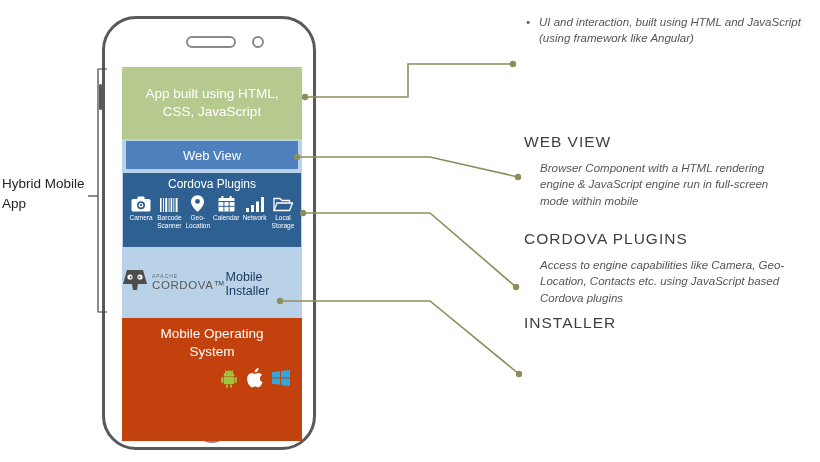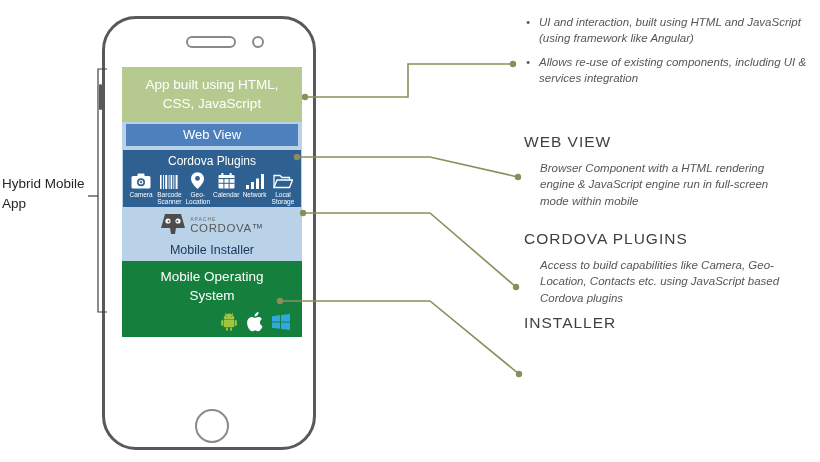--- a/index.html
+++ b/index.html
@@ -16,47 +16,47 @@
   .phone{
     position:absolute;left:102px;top:16px;width:214px;height:434px;
     border:3px solid #595959;border-radius:34px;background:#fff;box-sizing:border-box;
   }
   .side-button{position:absolute;left:99px;top:84px;width:3px;height:26px;background:#595959;border-radius:2px;}
   .speaker{position:absolute;left:186px;top:36px;width:46px;height:8px;border:2px solid #8a8a8a;border-radius:6px;background:#fff;}
   .camera-dot{position:absolute;left:252px;top:36px;width:8px;height:8px;border:2px solid #8a8a8a;border-radius:50%;background:#fff;}
   .home-button{position:absolute;left:195px;top:409px;width:30px;height:30px;border:2px solid #8a8a8a;border-radius:50%;background:#fff;}
   
   .screen{
-    position:absolute;left:122px;top:67px;width:180px;height:270px;
+    position:absolute;left:122px;top:67px;width:180px;height:374px;
     background:#b9d2e8;display:flex;flex-direction:column;box-sizing:border-box;
   }
   .layer-app{
     height:72px;background:#b6ca90;color:#ffffff;display:flex;align-items:center;justify-content:center;
     text-align:center;font-size:13.5px;line-height:1.35;padding:0 18px;box-sizing:border-box;
   }
   .layer-webview{
     height:28px;margin:2px 4px;background:#4d80bd;color:#fff;display:flex;align-items:center;justify-content:center;
     font-size:13px;
   }
   .layer-plugins{
     height:74px;margin:2px 1px 0;background:#2e6091;box-sizing:border-box;padding-top:4px;
   }
   .plugins-title{text-align:center;color:#fff;font-size:12px;margin-bottom:4px;}
   .plugins-row{display:flex;justify-content:space-between;padding:0 4px;}
   .plugin-item{width:28px;display:flex;flex-direction:column;align-items:center;}
   .plugin-icon{height:17px;display:flex;align-items:flex-end;justify-content:center;}
   .plugin-label{font-size:6.5px;color:#fff;text-align:center;line-height:1.2;margin-top:2px;}
-  .layer-cordova{height:71px;display:flex;flex-direction:column;align-items:center;justify-content:center;}
+  .layer-cordova{height:71px;display:flex;align-items:center;justify-content:center;}
   .cordova-logo{display:flex;align-items:center;gap:4px;}
   .cordova-text{display:flex;flex-direction:column;line-height:1;}
   .cordova-apache{font-size:5px;letter-spacing:1px;color:#6b6b6b;margin-bottom:1px;}
   .cordova-brand{font-size:11.5px;letter-spacing:0.6px;color:#585858;}
   .installer-label{color:#17375e;font-size:12.5px;margin-top:2px;}
   .layer-os{
-    flex:1;background:#15803d;color:#fff;text-align:center;padding-top:7px;box-sizing:border-box;
+    flex:1;background:#c2410c;color:#fff;text-align:center;padding-top:7px;box-sizing:border-box;
     font-size:13.5px;line-height:1.35;
   }
   .os-label{width:150px;margin:0 auto;}
   .os-icons{display:flex;justify-content:flex-end;align-items:center;gap:9px;padding-right:12px;margin-top:7px;}
   
   .annotation{position:absolute;width:292px;}
   .annotation h2{
     margin:0;font-size:15.5px;font-weight:400;letter-spacing:1px;color:#3f3f3f;
   }
   .annotation .body, .annotation li{
@@ -240,32 +240,31 @@
         </svg>
       </span>
     </div>
   </div>
 
 </div>
 
 <div class="annotation anno-1">
   <ul>
     <li>UI and interaction, built using HTML and JavaScript (using framework like Angular)</li>
-    <li>Allows re-use of existing components, including UI &amp; services integration</li>
   </ul>
 </div>
 
 <div class="annotation anno-2">
   <h2>WEB VIEW</h2>
   <p class="body">Browser Component with a HTML rendering engine &amp; JavaScript engine run in full-screen mode within mobile</p>
 </div>
 
 <div class="annotation anno-3">
   <h2>CORDOVA PLUGINS</h2>
-  <p class="body">Access to build capabilities like Camera, Geo-Location, Contacts etc. using JavaScript based Cordova plugins</p>
+  <p class="body">Access to engine capabilities like Camera, Geo-Location, Contacts etc. using JavaScript based Cordova plugins</p>
 </div>
 
 <div class="annotation anno-4">
   <h2>INSTALLER</h2>
 </div>
 
 <svg class="overlay" width="820" height="462">
 
   <polyline class="bracket" points="107,69 98,69 98,312 107,312"></polyline>
   <line class="bracket" x1="88" y1="196" x2="98" y2="196"></line>

